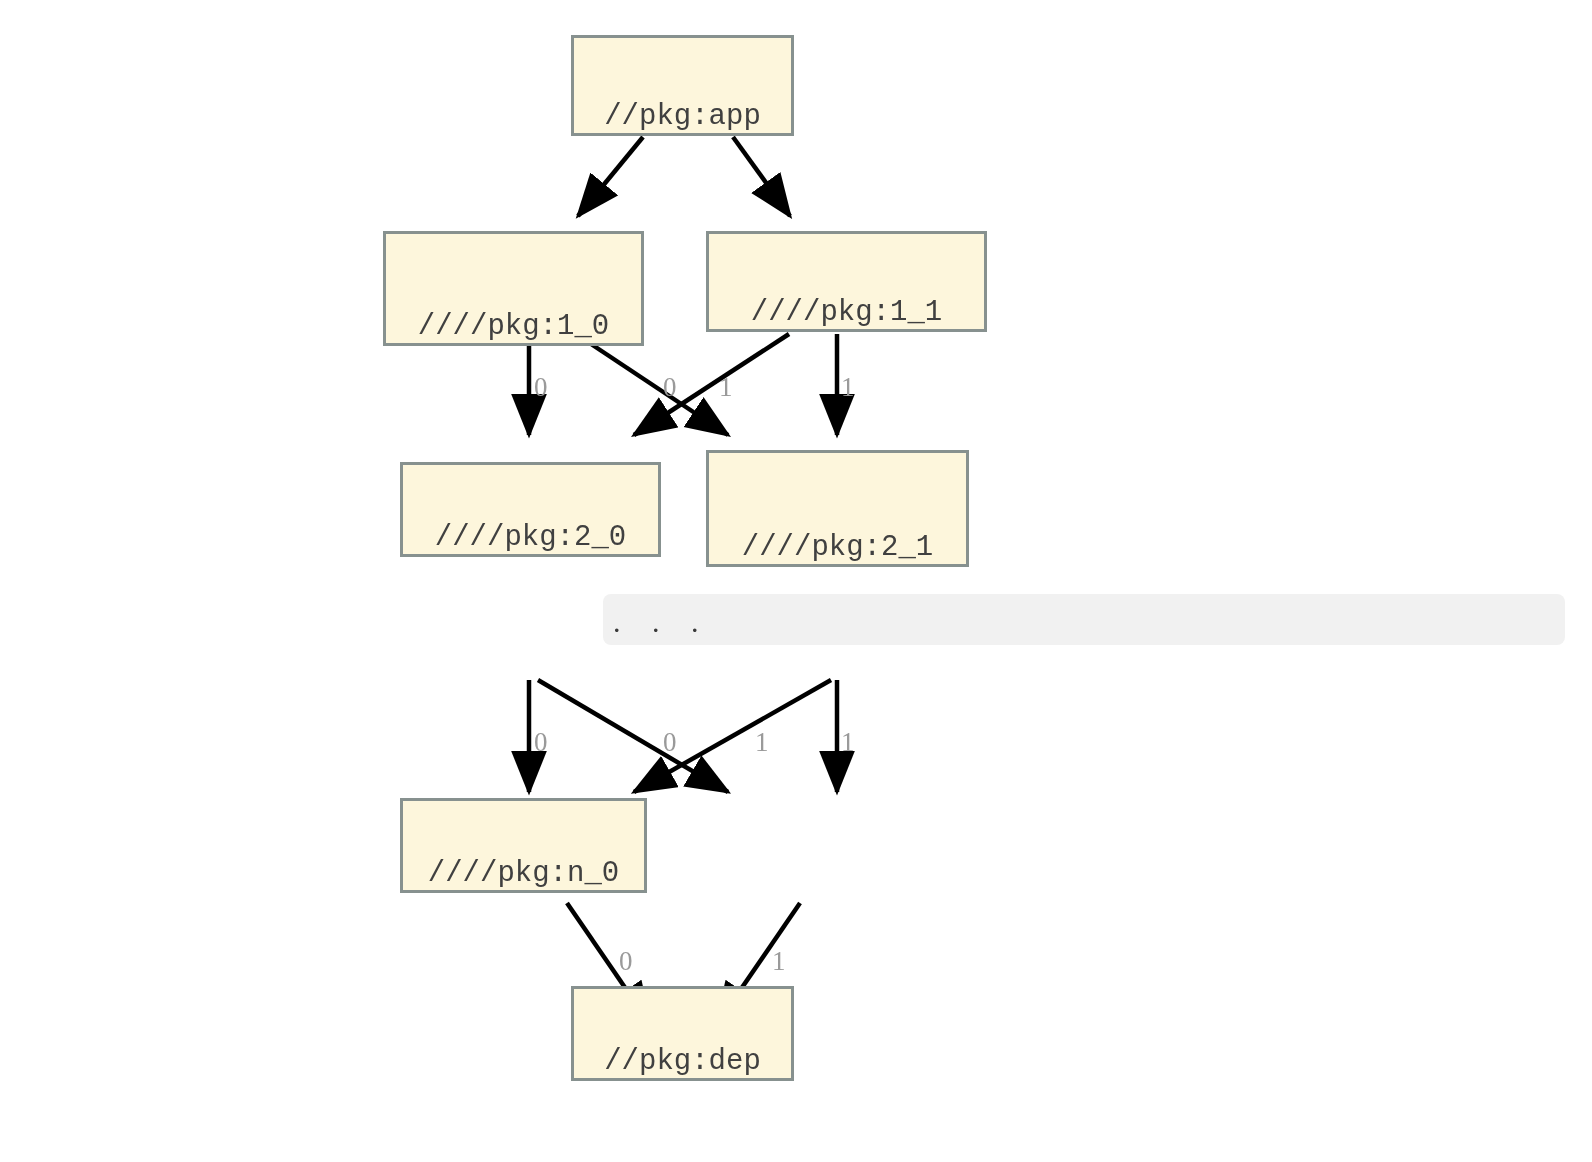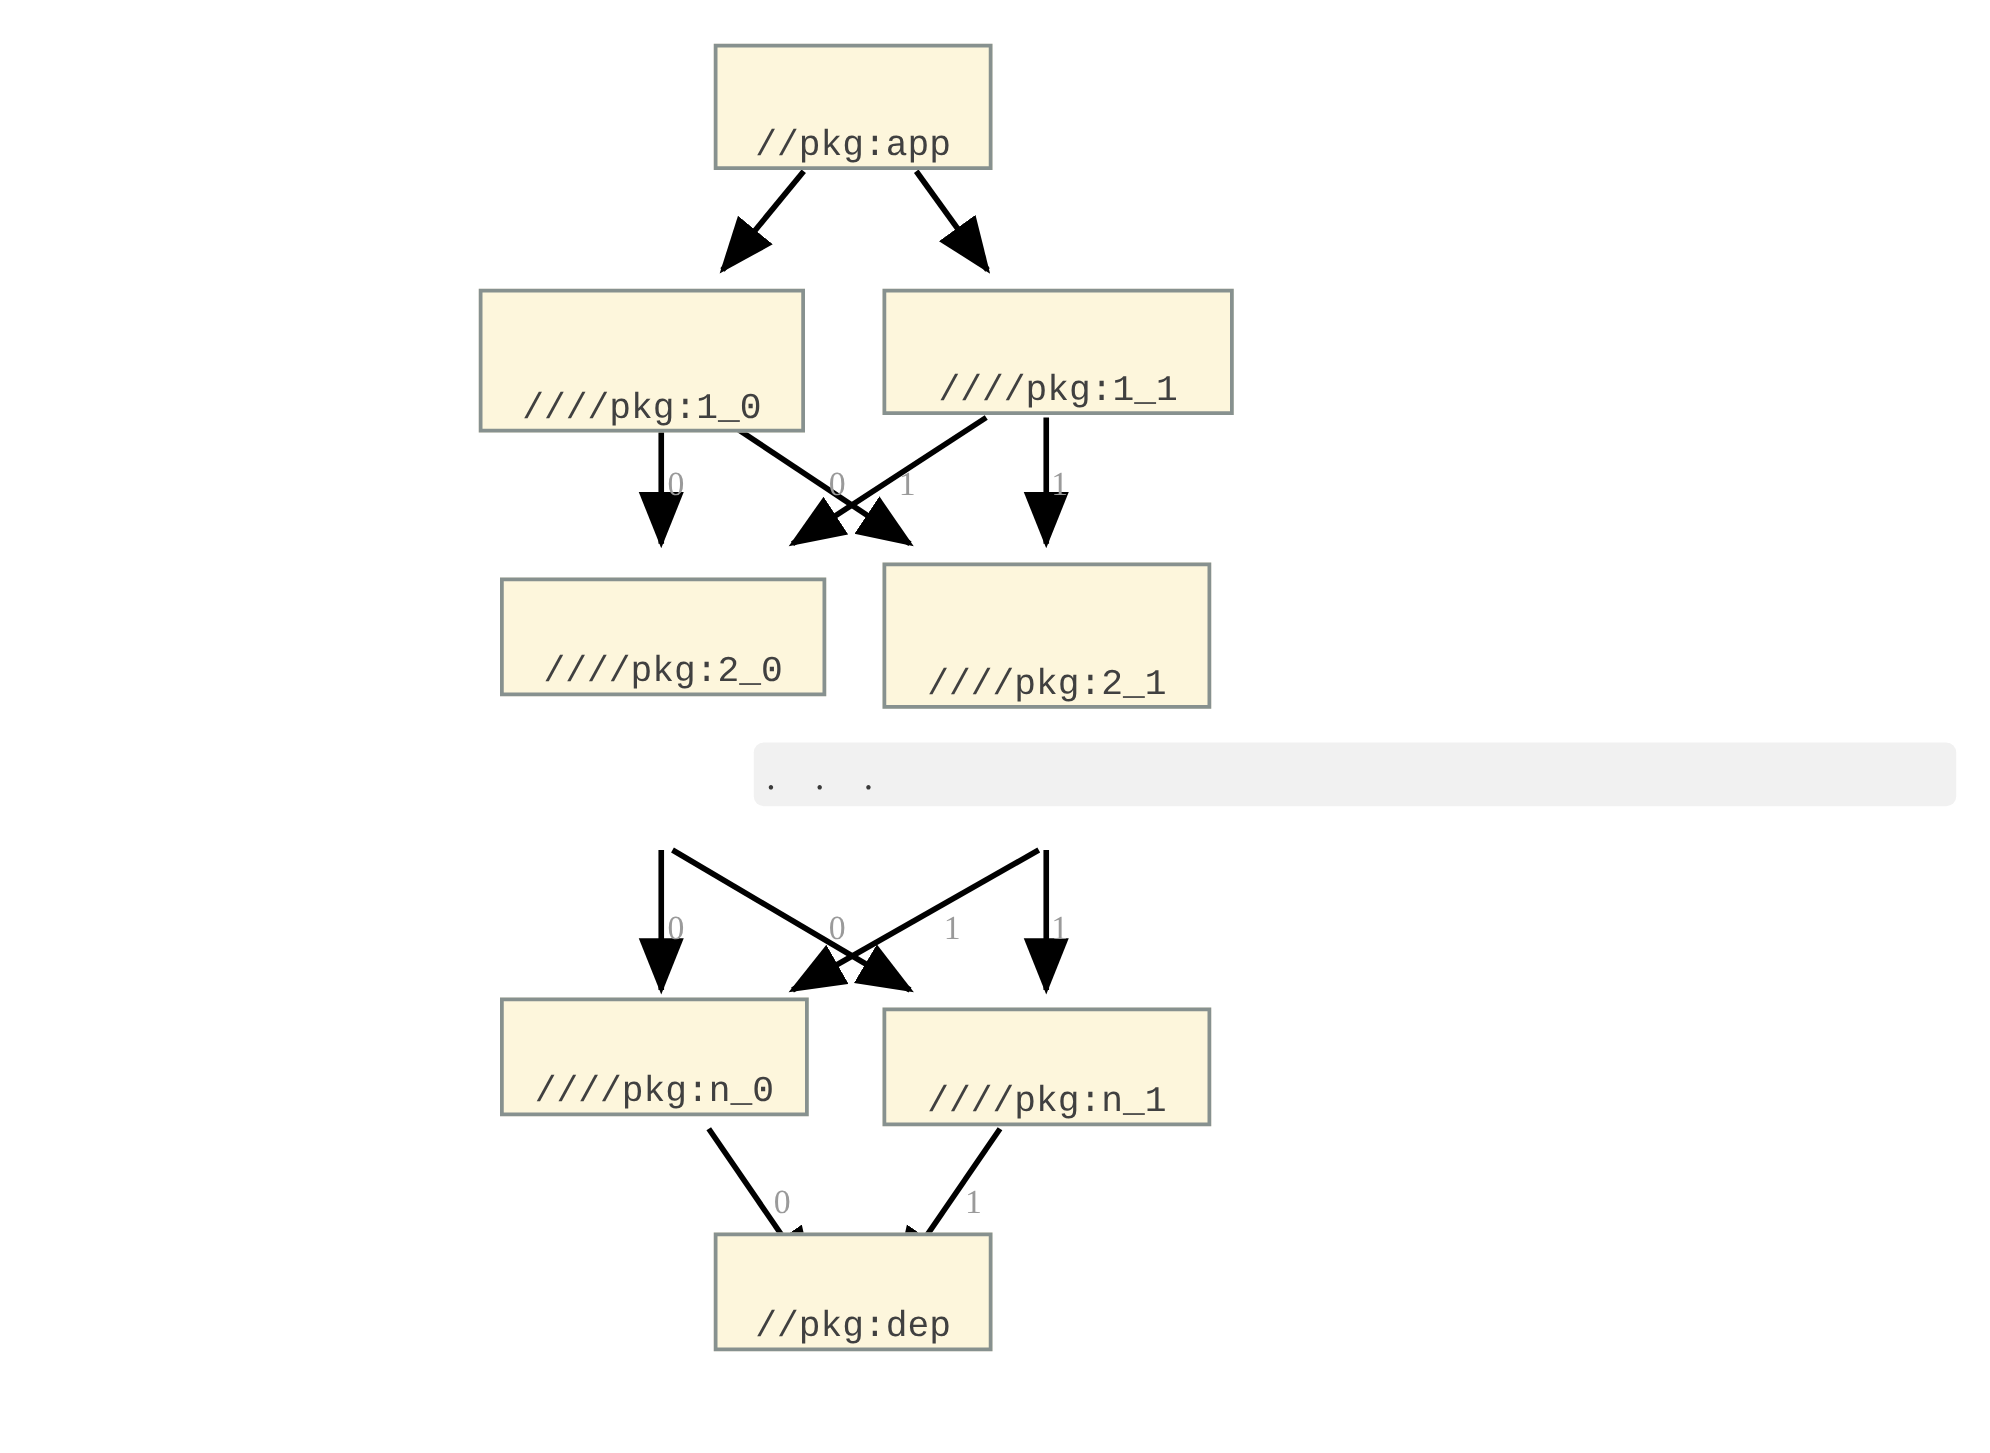--- a/index.html
+++ b/index.html
@@ -131,23 +131,20 @@
   </div>
 
   <div class="node-box" style="left:706px; top:450px; width:263px; height:117px;">
     <span>////pkg:2_1</span>
   </div>
 
   <div class="node-box" style="left:400px; top:798px; width:247px; height:95px;">
     <span>////pkg:n_0</span>
   </div>
 
-  <div class="node-box" style="left:706px; top:806px; width:263px; height:95px;">
-    <span>////pkg:n_1</span>
-  </div>
 
   <div class="node-box" style="left:571px; top:986px; width:223px; height:95px;">
     <span>//pkg:dep</span>
   </div>
 
   <div class="edge-label" style="left:534px; top:372px;">0</div>
   <div class="edge-label" style="left:663px; top:372px;">0</div>
   <div class="edge-label" style="left:719px; top:372px;">1</div>
   <div class="edge-label" style="left:841px; top:372px;">1</div>
 

